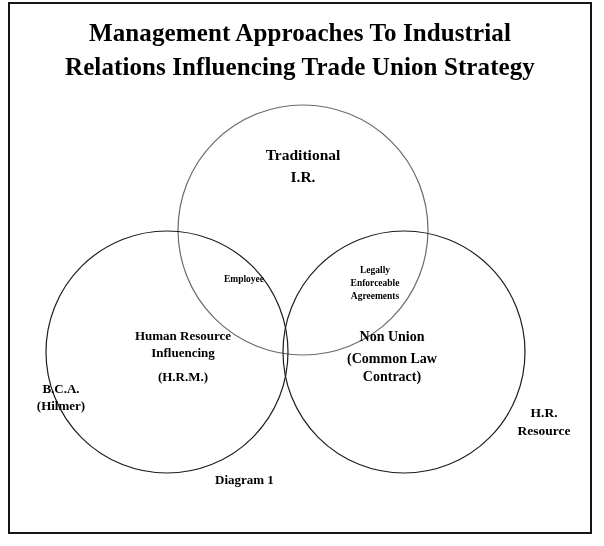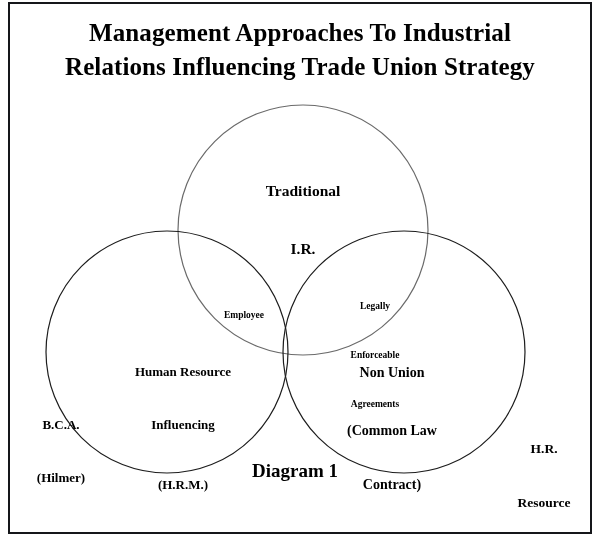--- a/index.html
+++ b/index.html
@@ -49,21 +49,21 @@
   }
   #venn-stage svg { display: block; }
 
   .venn-label {
     position: absolute;
     text-align: center;
     font-weight: bold;
     line-height: 1.3;
     white-space: nowrap;
   }
-  .venn-label .lbl-line { display: block; margin-top: 36px; }
+  .venn-label .lbl-line { display: block; }
 
   #label-traditional {
     left: 203px;
     top: 144px;
     width: 200px;
     font-size: 15.5px;
     line-height: 1.42;
   }
 
   #label-hrm {
@@ -114,24 +114,23 @@
     top: 404px;
     width: 104px;
     font-size: 13.5px;
     line-height: 1.32;
     text-align: center;
   }
 
   #caption-diagram {
     position: absolute;
     left: 215px;
-    top: 460px;
+    top: 472px;
     width: 160px;
-    text-align: center;
-    font-size: 19px;
+    font-size: 13px;
     font-weight: bold;
     white-space: nowrap;
   }
 </style>
 </head>
 <body>
 
 <div id="figure-frame">
 
   <div id="figure-title">

